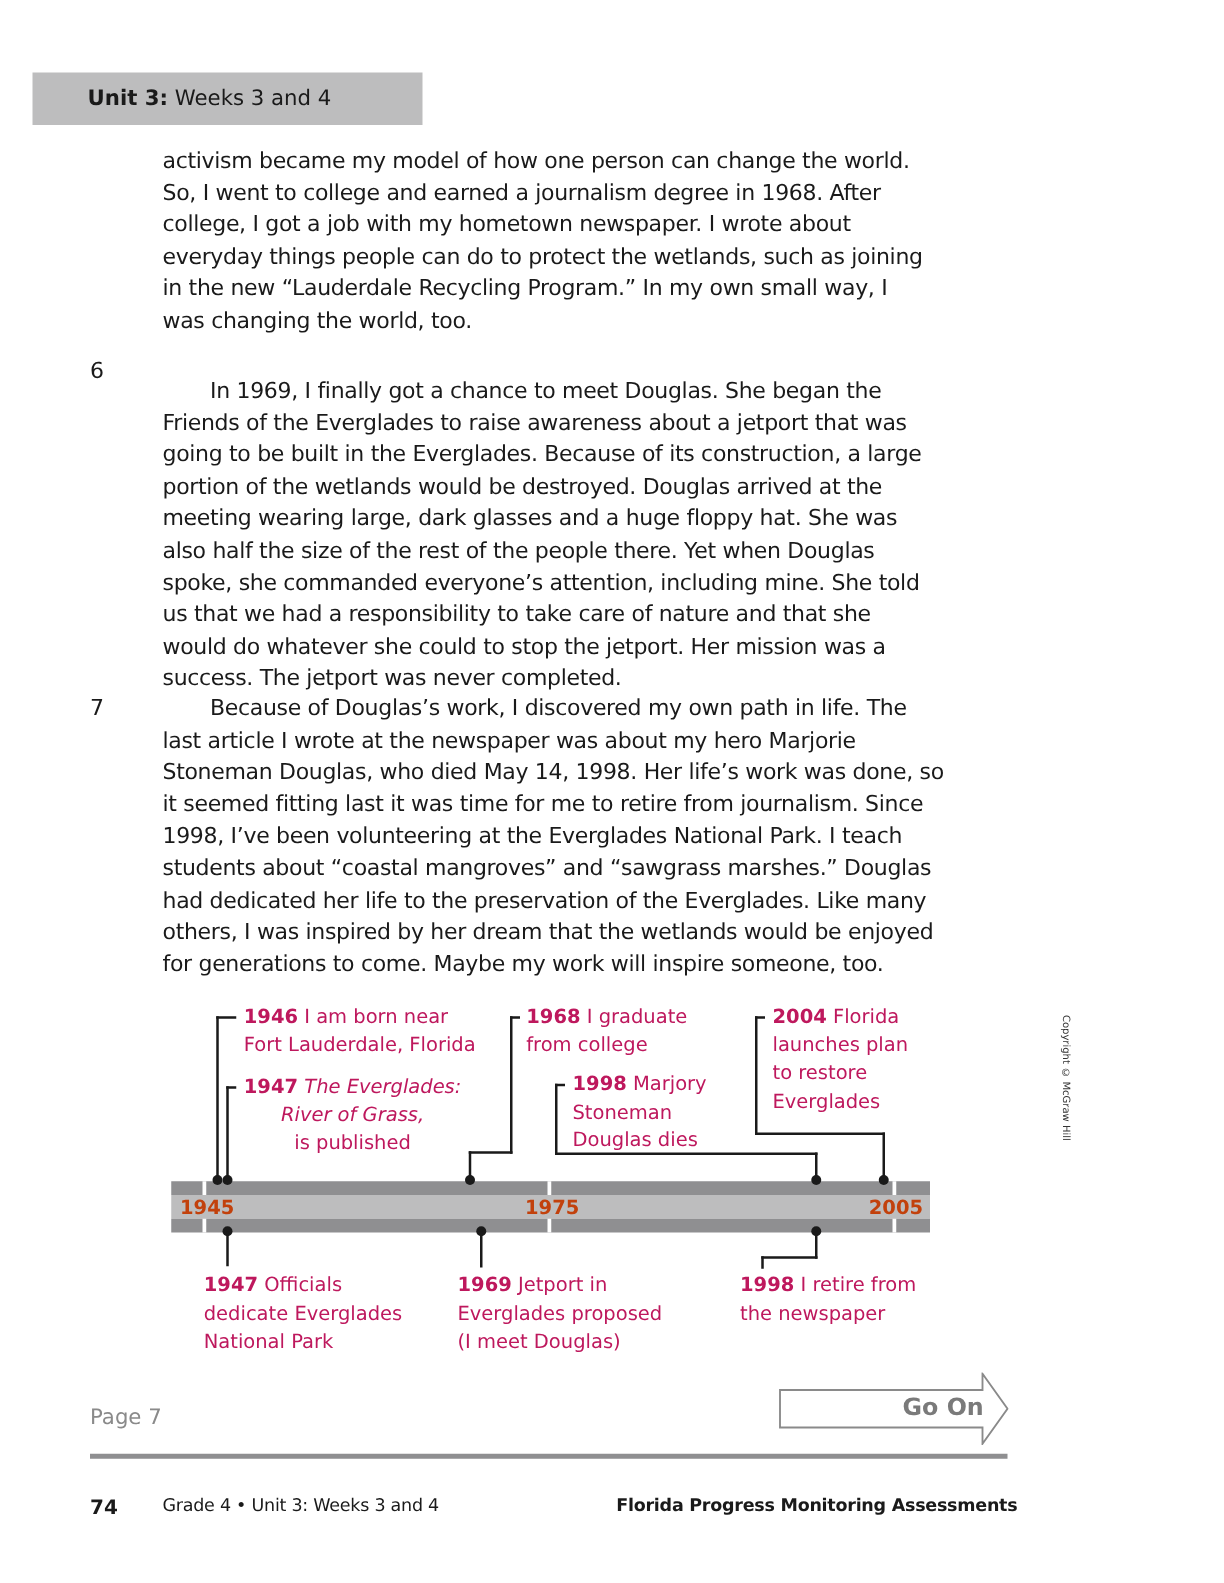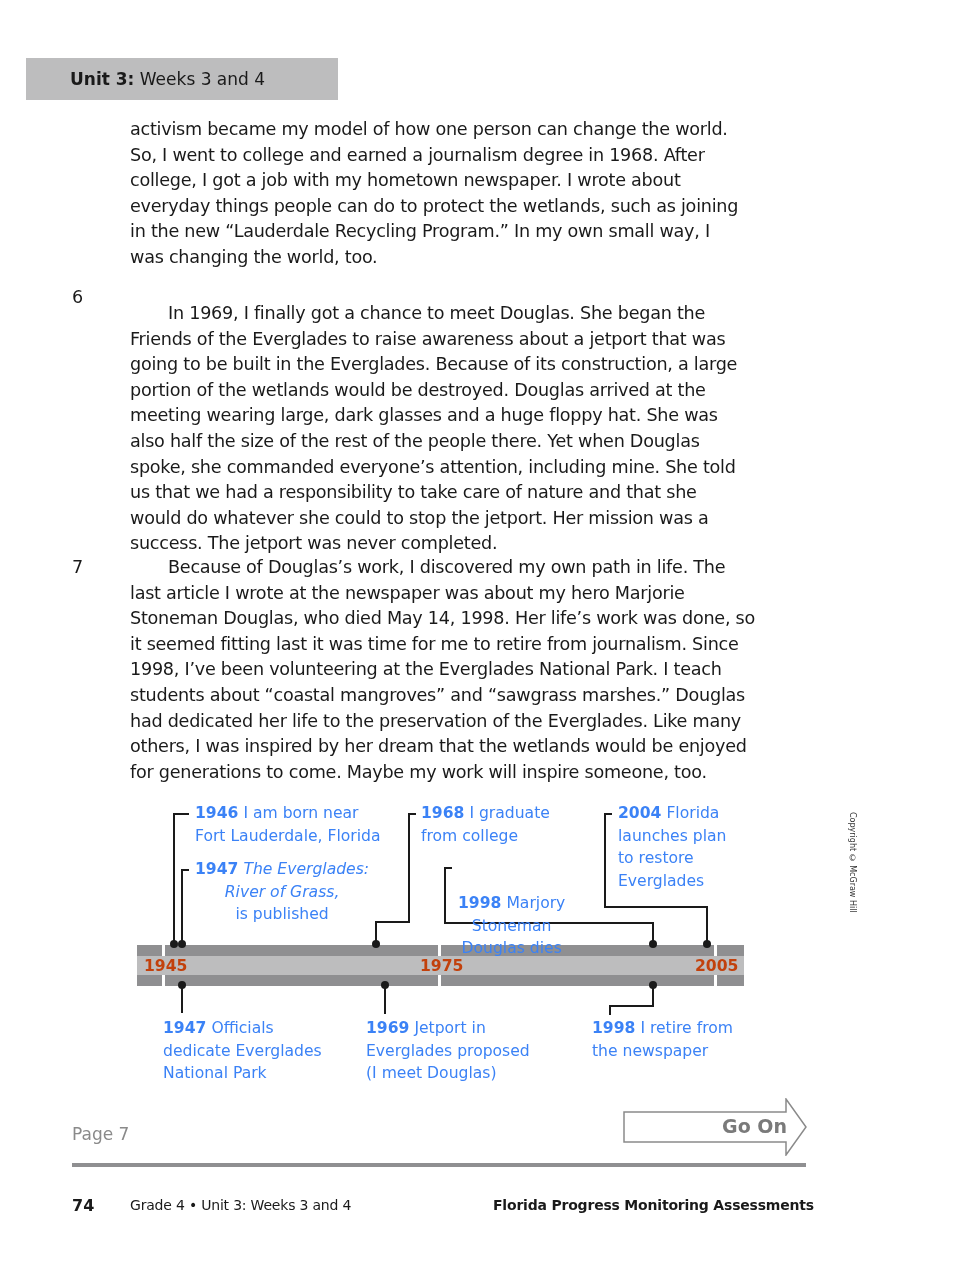--- a/index.html
+++ b/index.html
@@ -8,21 +8,21 @@
   .unit-tab { position: absolute; left: 26px; top: 58px; width: 312px; height: 42px;
               background: #bdbdbe; box-sizing: border-box; padding-left: 44px;
               font-size: 17px; line-height: 42px; color: #1a1a1a; }
   .unit-tab b { font-weight: bold; }
   .para { position: absolute; left: 130px; width: 690px; font-size: 17.6px;
           line-height: 25.6px; letter-spacing: -0.25px; margin: 0; }
   .para .indent { display: inline-block; width: 38px; }
   .pnum { position: absolute; left: 72px; font-size: 17.6px; line-height: 25.6px; }
 
   .timeline { position: absolute; left: 0; top: 0; width: 979px; height: 1266px; pointer-events: none; }
-  .tl-label { position: absolute; font-size: 15.6px; line-height: 22.6px; color: #3b82f6; white-space: nowrap; }
+  .tl-label { position: absolute; font-size: 15.6px; line-height: 22.6px; color: #be185d; white-space: nowrap; }
   .tl-label b { font-weight: bold; }
   .tl-label i { font-style: italic; }
   .bar-dark { position: absolute; background: #8f8f91; }
   .bar-light { position: absolute; background: #bdbdbe; }
   .tick-gap { position: absolute; background: #ffffff; width: 3px; }
   .axis-label { position: absolute; font-weight: bold; font-size: 15.6px; line-height: 20px; color: #c2410c; }
   .line { position: absolute; background: #1a1a1a; }
   .dot { position: absolute; width: 8px; height: 8px; border-radius: 50%; background: #1a1a1a; }
 
   .page-num { position: absolute; left: 72px; top: 1124px; font-size: 17px; color: #8a8a8a; }
@@ -133,21 +133,21 @@
   </div>
   <div class="tl-label" style="left:195px; top:858px;text-align:center;">
     <b>1947</b> <i>The Everglades:</i><br>
     <i>River of Grass,</i><br>
     <span>is published</span>
   </div>
   <div class="tl-label" style="left:421px; top:802px;">
     <b>1968</b> <span>I graduate</span><br>
     <span>from college</span>
   </div>
-  <div class="tl-label" style="left:458px; top:892px;text-align:center;">
+  <div class="tl-label" style="left:458px; top:856px;">
     <b>1998</b> <span>Marjory</span><br>
     <span>Stoneman</span><br>
     <span>Douglas dies</span>
   </div>
   <div class="tl-label" style="left:618px; top:802px;">
     <b>2004</b> <span>Florida</span><br>
     <span>launches plan</span><br>
     <span>to restore</span><br>
     <span>Everglades</span>
   </div>

